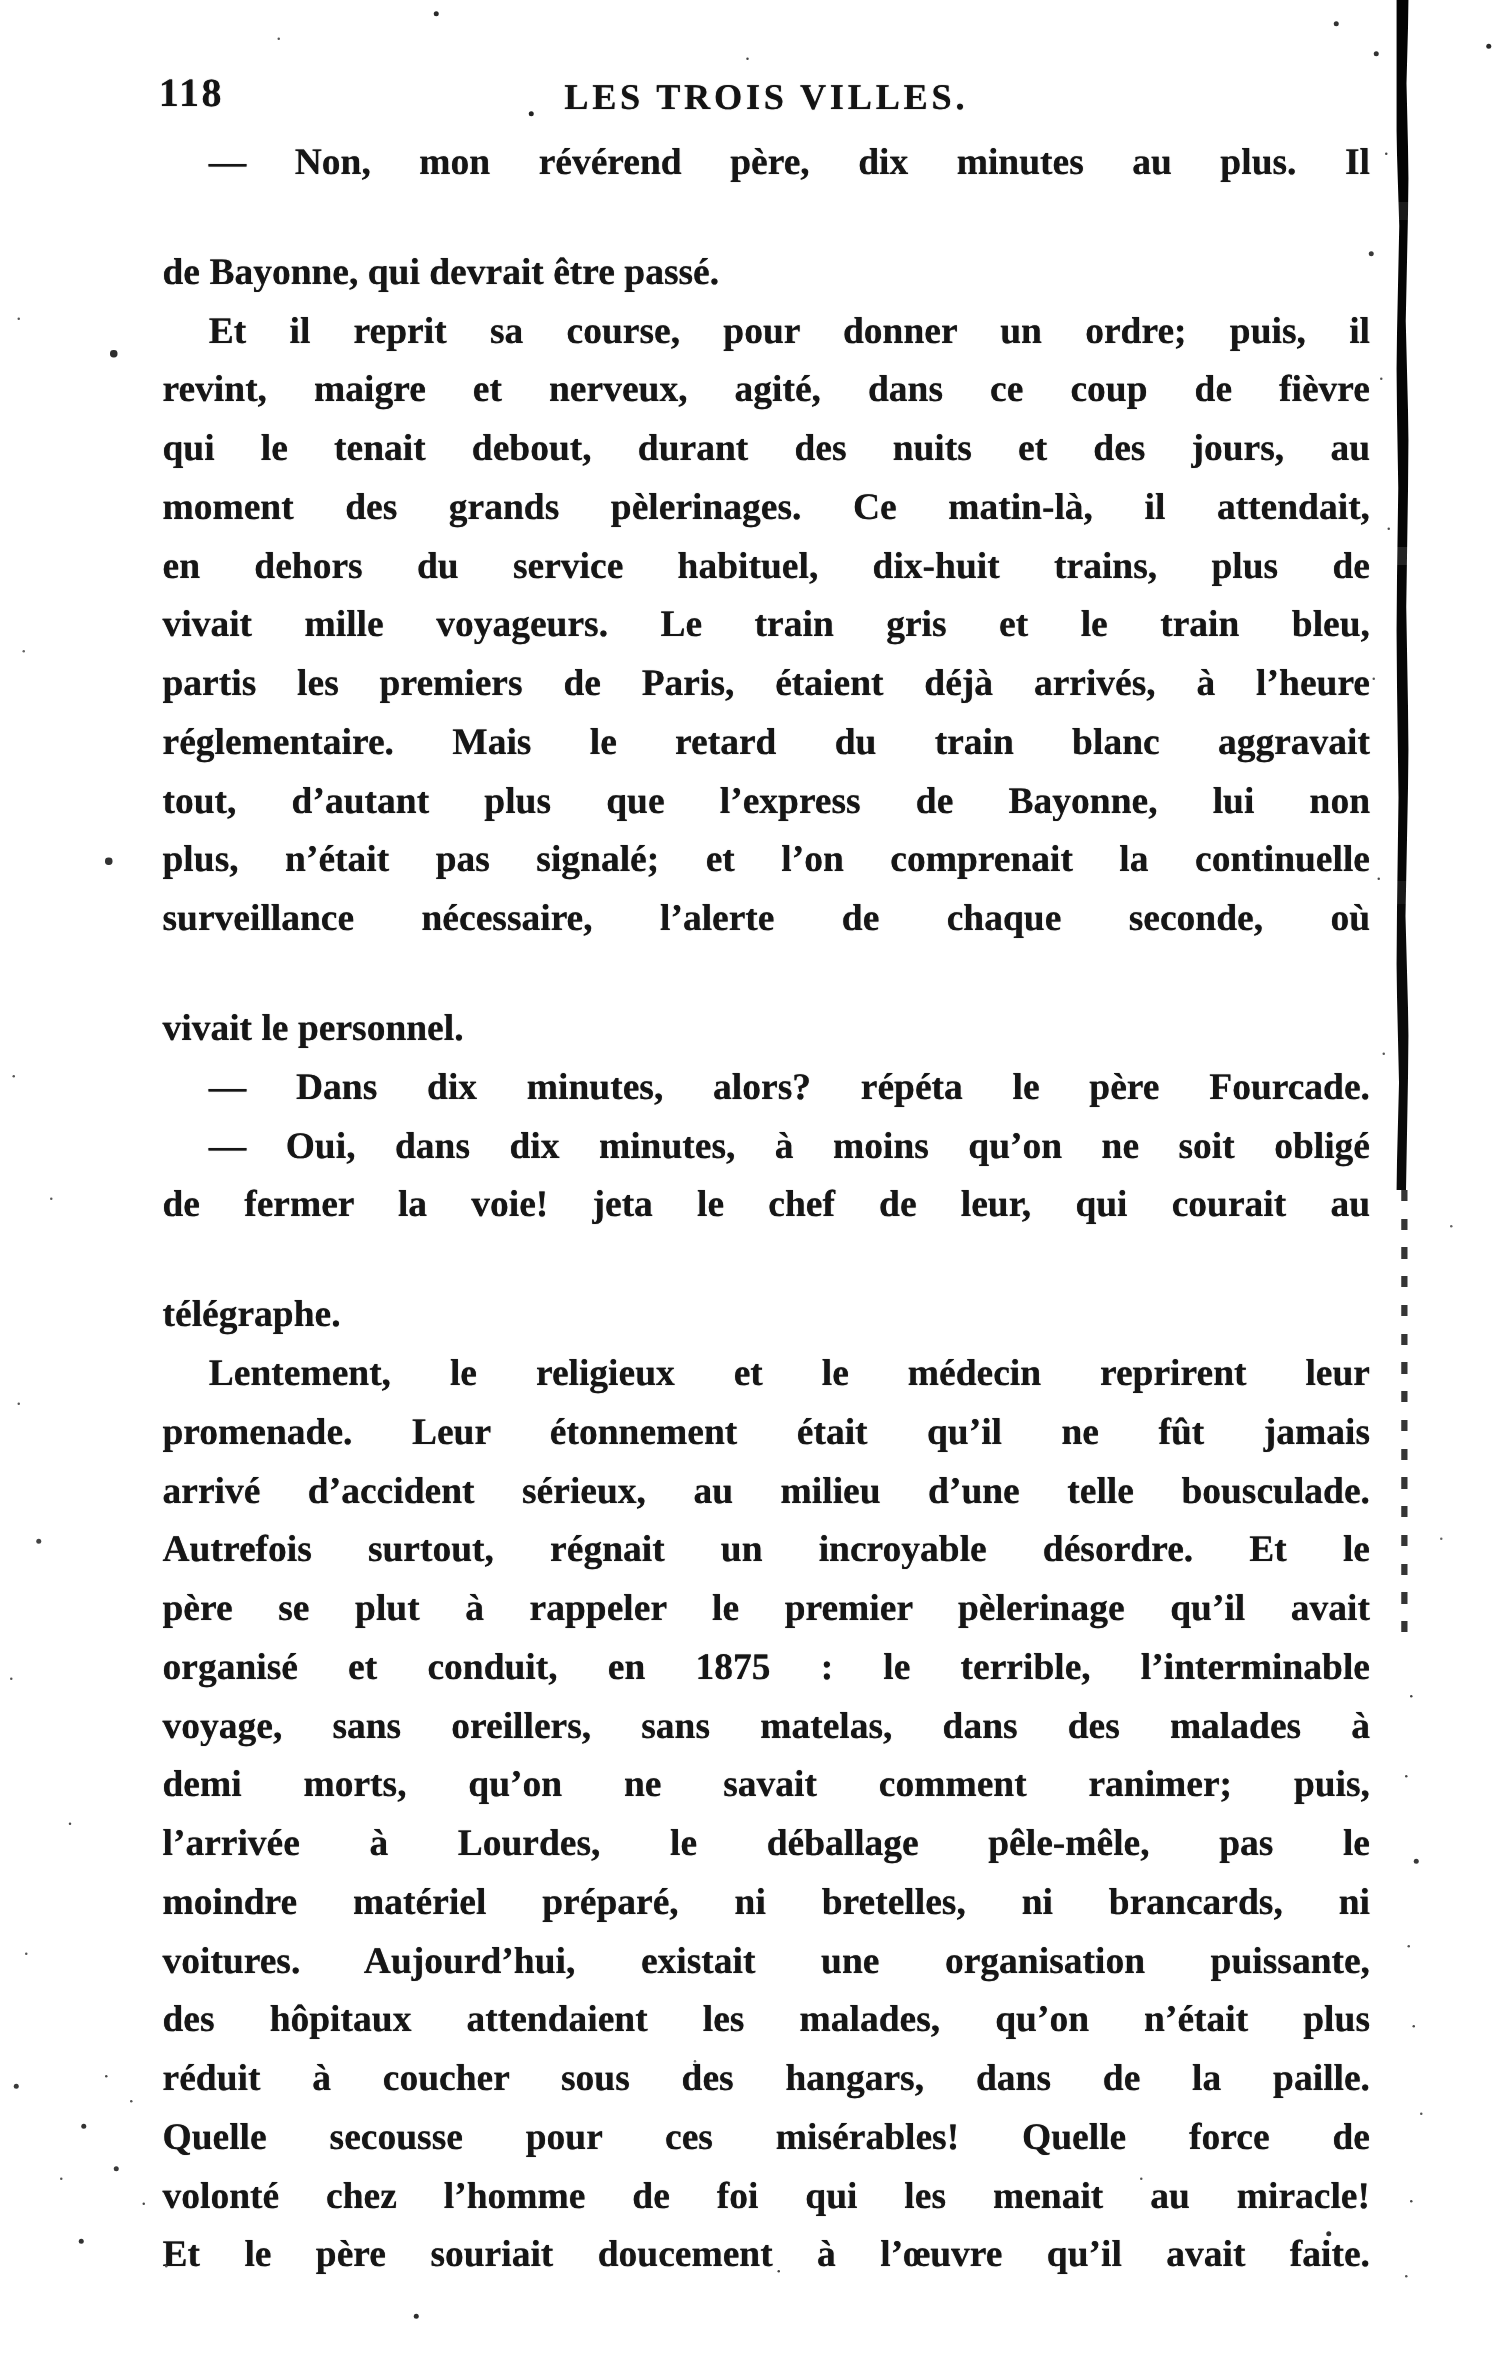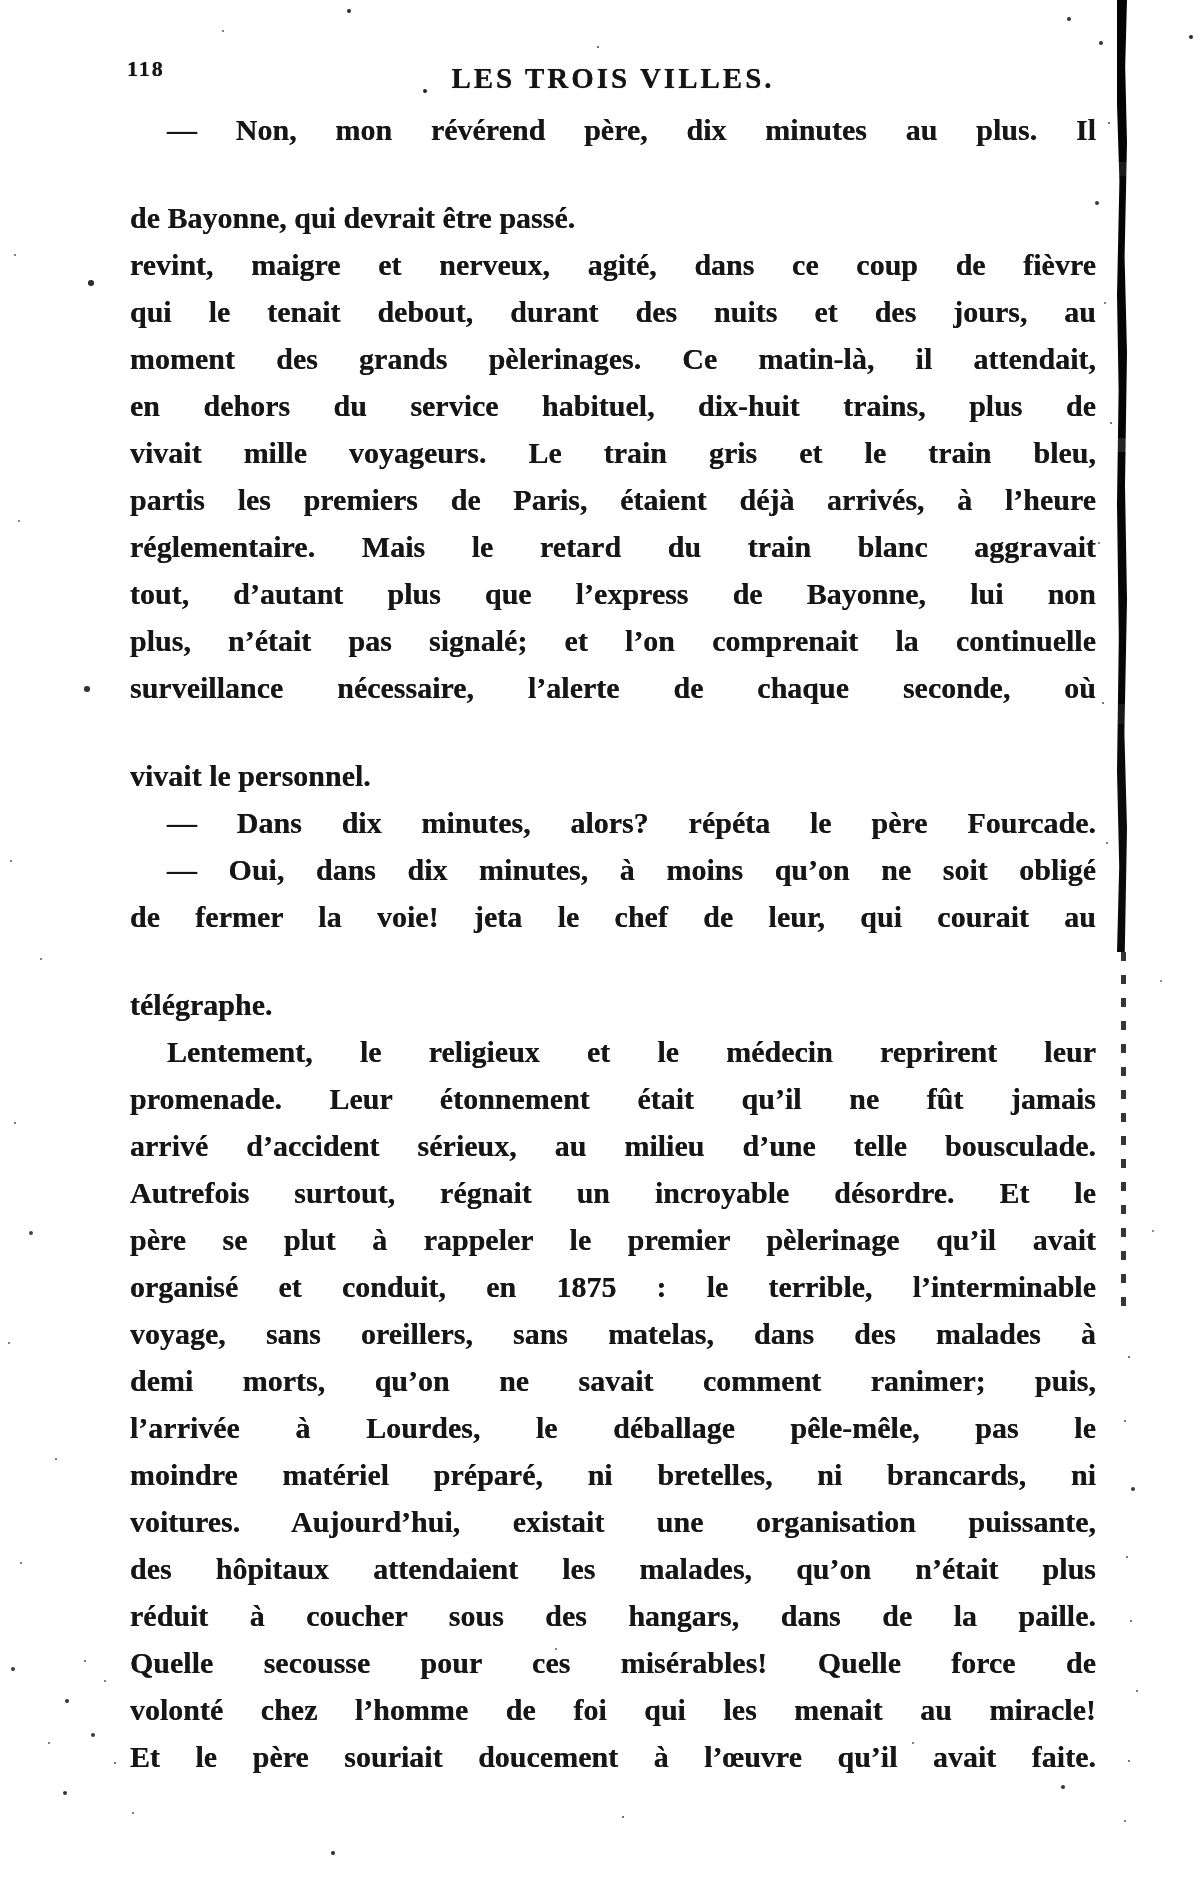--- a/index.html
+++ b/index.html
@@ -4,21 +4,21 @@
 <style>
   html,body { margin:0; padding:0; background:#e8e8e8; }
   .page {
     position:relative; width:1200px; height:1900px;
     background:#ffffff; overflow:hidden;
     font-family:"Liberation Serif", serif;
     color:#161616;
   }
   .pagenum {
     position:absolute; left:127px; top:56px;
-    font-size:22px; font-weight:700; letter-spacing:2px;
+    font-size:32px; font-weight:700; letter-spacing:2px;
     color:#141414;
     text-shadow:0 0 0.7px rgba(0,0,0,.8);
   }
   .running-title {
     position:absolute; left:130px; top:62px; width:966px;
     text-align:center;
     font-size:29px; font-weight:700; letter-spacing:3px;
     color:#141414;
     text-shadow:0 0 0.7px rgba(0,0,0,.8);
   }
@@ -84,20 +84,21 @@
 <body>
 
 <div class="page">
 
   <span class="pagenum">118</span>
   <div class="running-title">LES TROIS VILLES.</div>
 
   <div class="text-block">
     <div class="ln ind">— Non, mon révérend père, dix minutes au plus. Il</div>
     <div class="ln end">de Bayonne, qui devrait être passé.</div>
+    <div class="ln ind">Et il reprit sa course, pour donner un ordre; puis, il</div>
     <div class="ln">revint, maigre et nerveux, agité, dans ce coup de fièvre</div>
     <div class="ln">qui le tenait debout, durant des nuits et des jours, au</div>
     <div class="ln">moment des grands pèlerinages. Ce matin-là, il attendait,</div>
     <div class="ln">en dehors du service habituel, dix-huit trains, plus de</div>
     <div class="ln">vivait mille voyageurs. Le train gris et le train bleu,</div>
     <div class="ln">partis les premiers de Paris, étaient déjà arrivés, à l’heure</div>
     <div class="ln">réglementaire. Mais le retard du train blanc aggravait</div>
     <div class="ln">tout, d’autant plus que l’express de Bayonne, lui non</div>
     <div class="ln">plus, n’était pas signalé; et l’on comprenait la continuelle</div>
     <div class="ln">surveillance nécessaire, l’alerte de chaque seconde, où</div>

